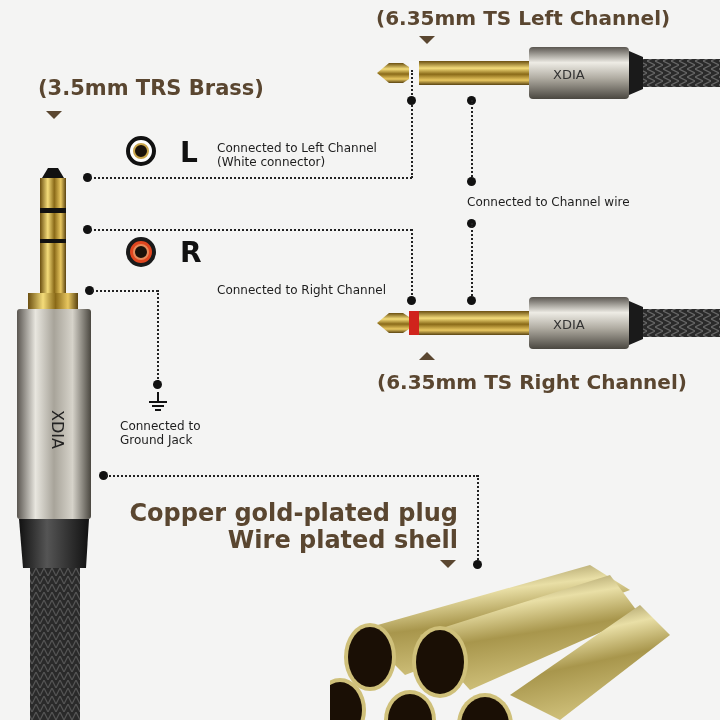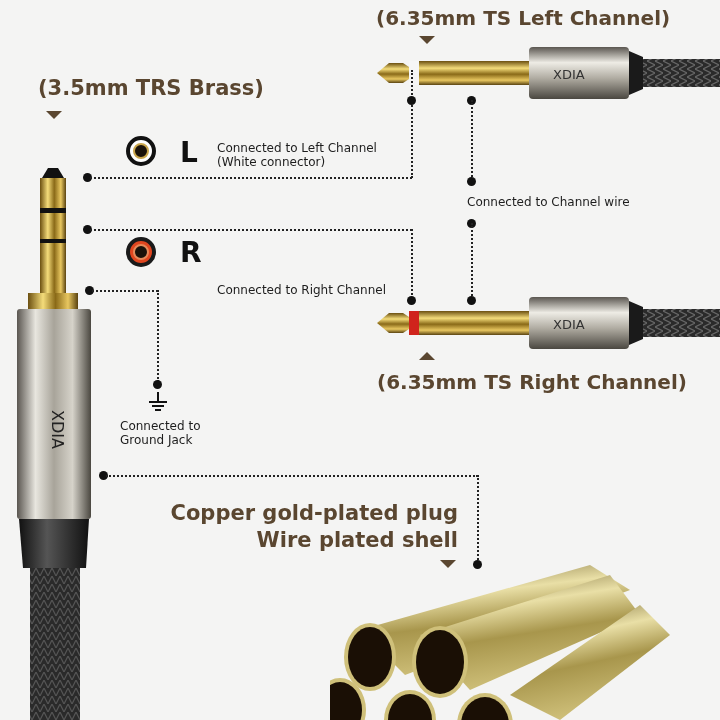--- a/index.html
+++ b/index.html
@@ -156,21 +156,21 @@
 <div class="abs small" style="left:120px;top:419px;">
   <div>Connected to</div>
   <div>Ground Jack</div>
 </div>
 
 <div class="abs dot" style="left:99px;top:471px;"></div>
 <div class="abs hline" style="left:106px;top:475px;width:372px;"></div>
 <div class="abs vline" style="left:477px;top:475px;height:88px;"></div>
 <div class="abs dot" style="left:473px;top:560px;"></div>
 
-<div class="abs title" style="right:262px;top:500px;font-size:21px;text-align:right;line-height:27px;">
+<div class="abs title" style="right:262px;top:500px;font-size:24px;text-align:right;line-height:27px;">
   <div>Copper gold-plated plug</div>
   <div>Wire plated shell</div>
 </div>
 <div class="abs tri-down" style="left:440px;top:560px;"></div>
 
 <svg class="abs" style="left:330px;top:555px;" width="390" height="165">
   <defs>
     <linearGradient id="brass" x1="0" y1="0" x2="0.3" y2="1">
       <stop offset="0" stop-color="#6e5f2c"></stop>
         <stop offset="0.35" stop-color="#e9dfa6"></stop>

